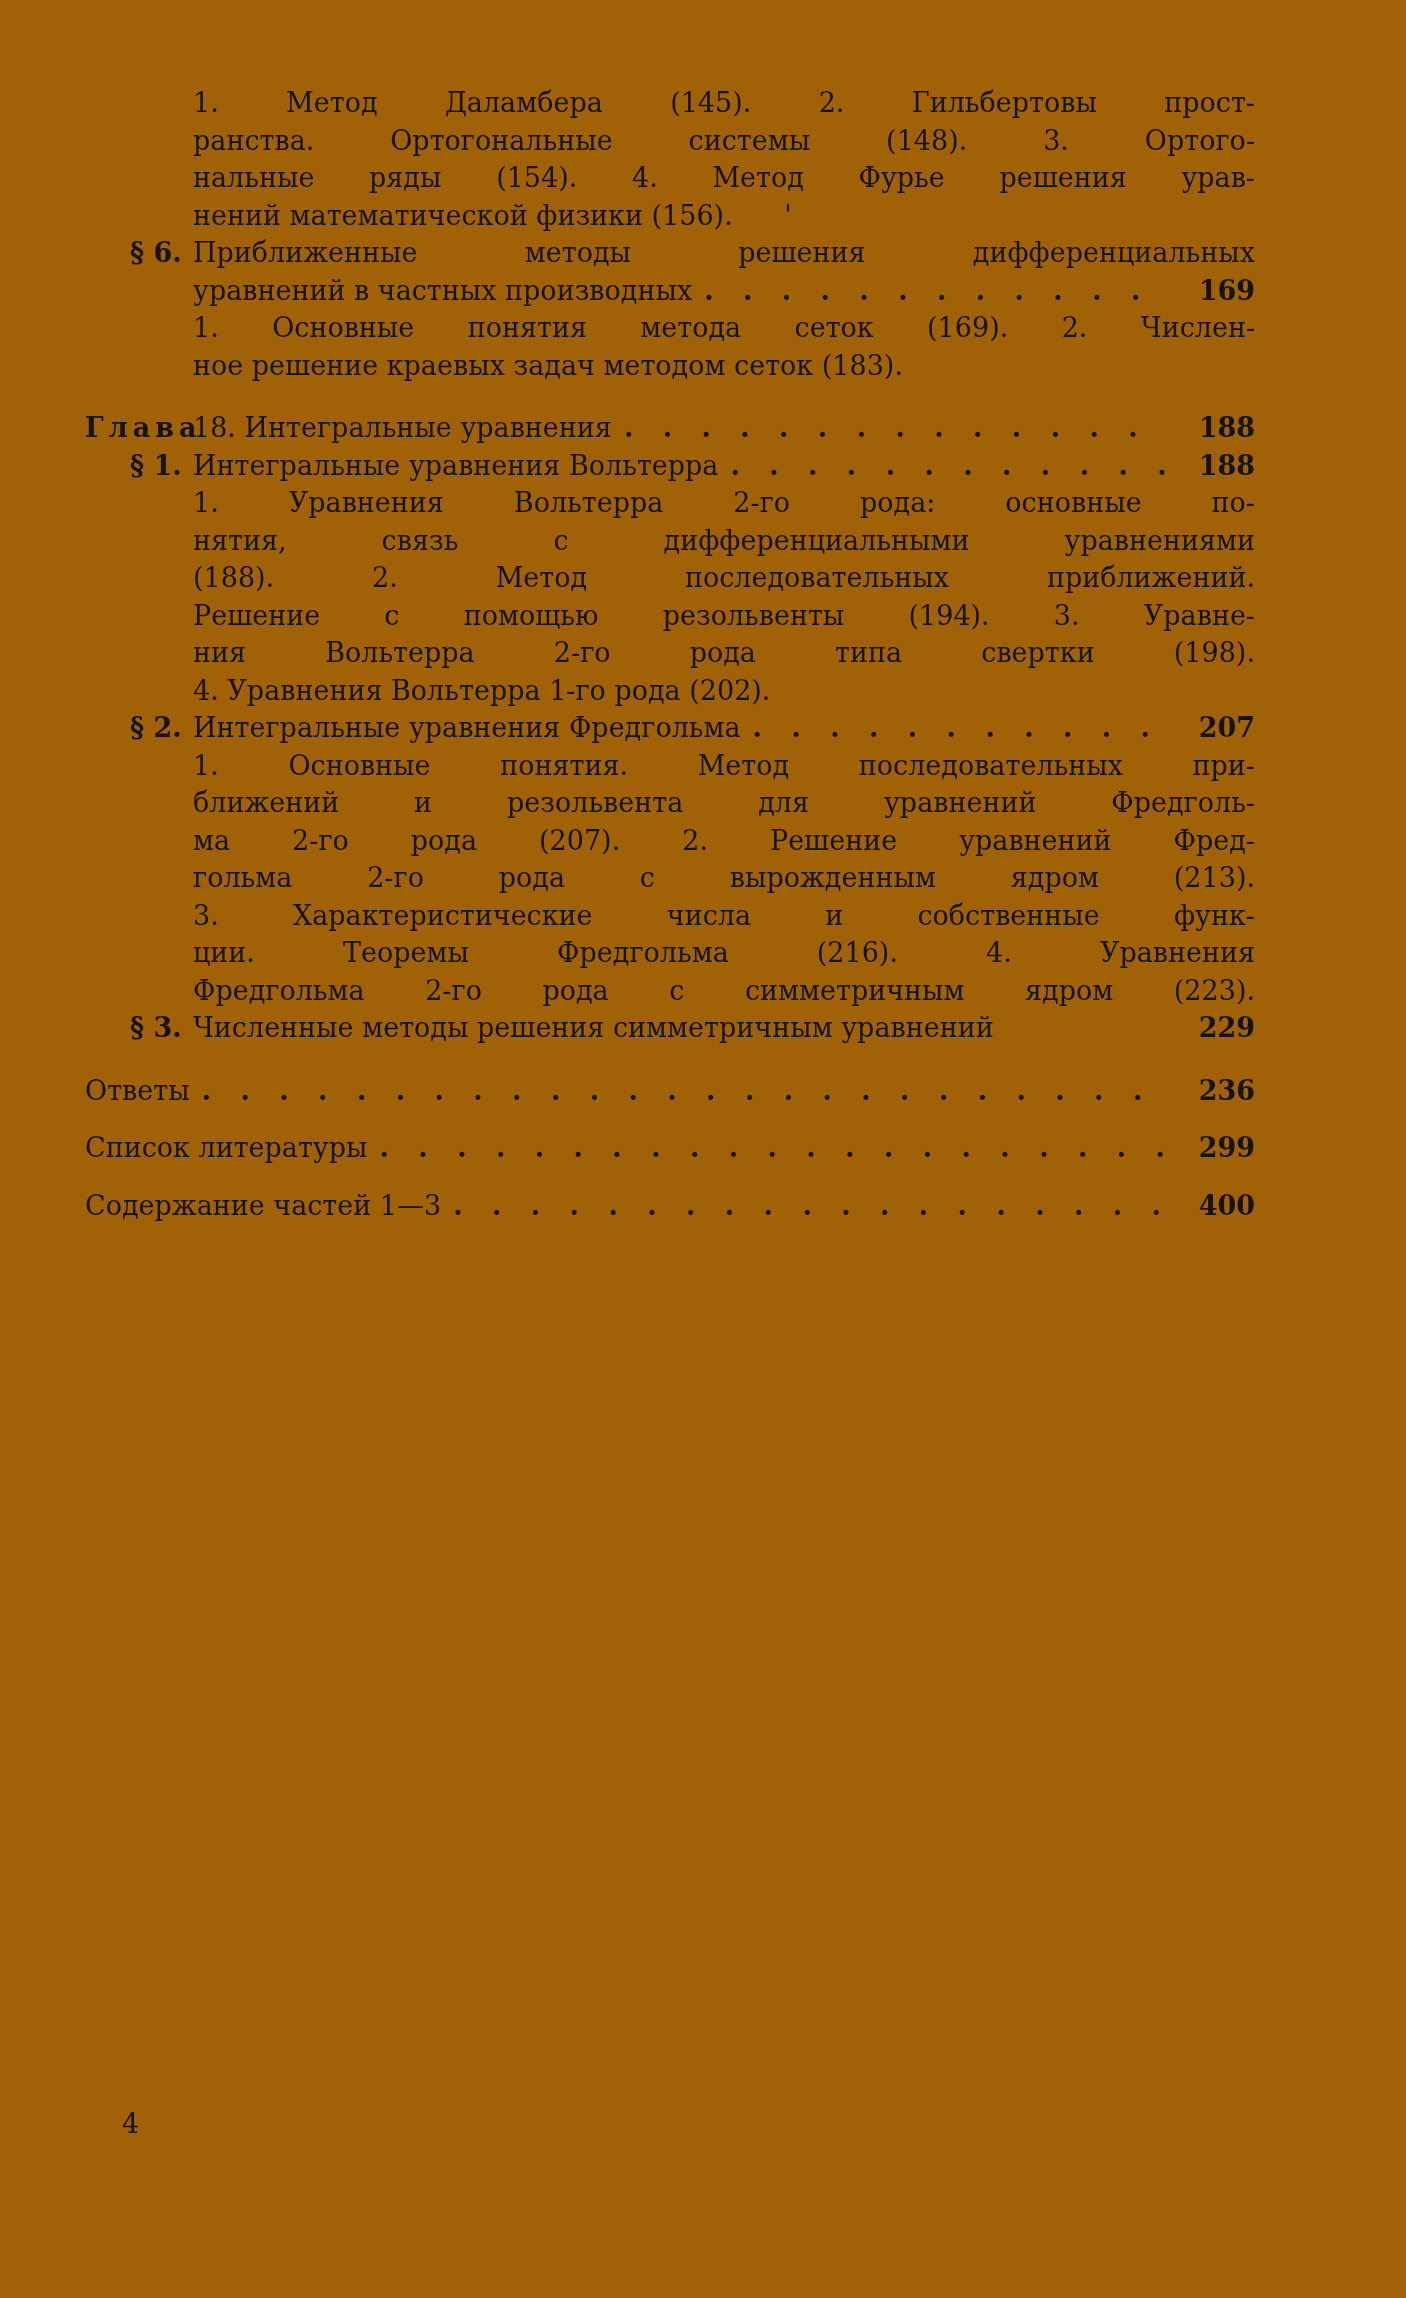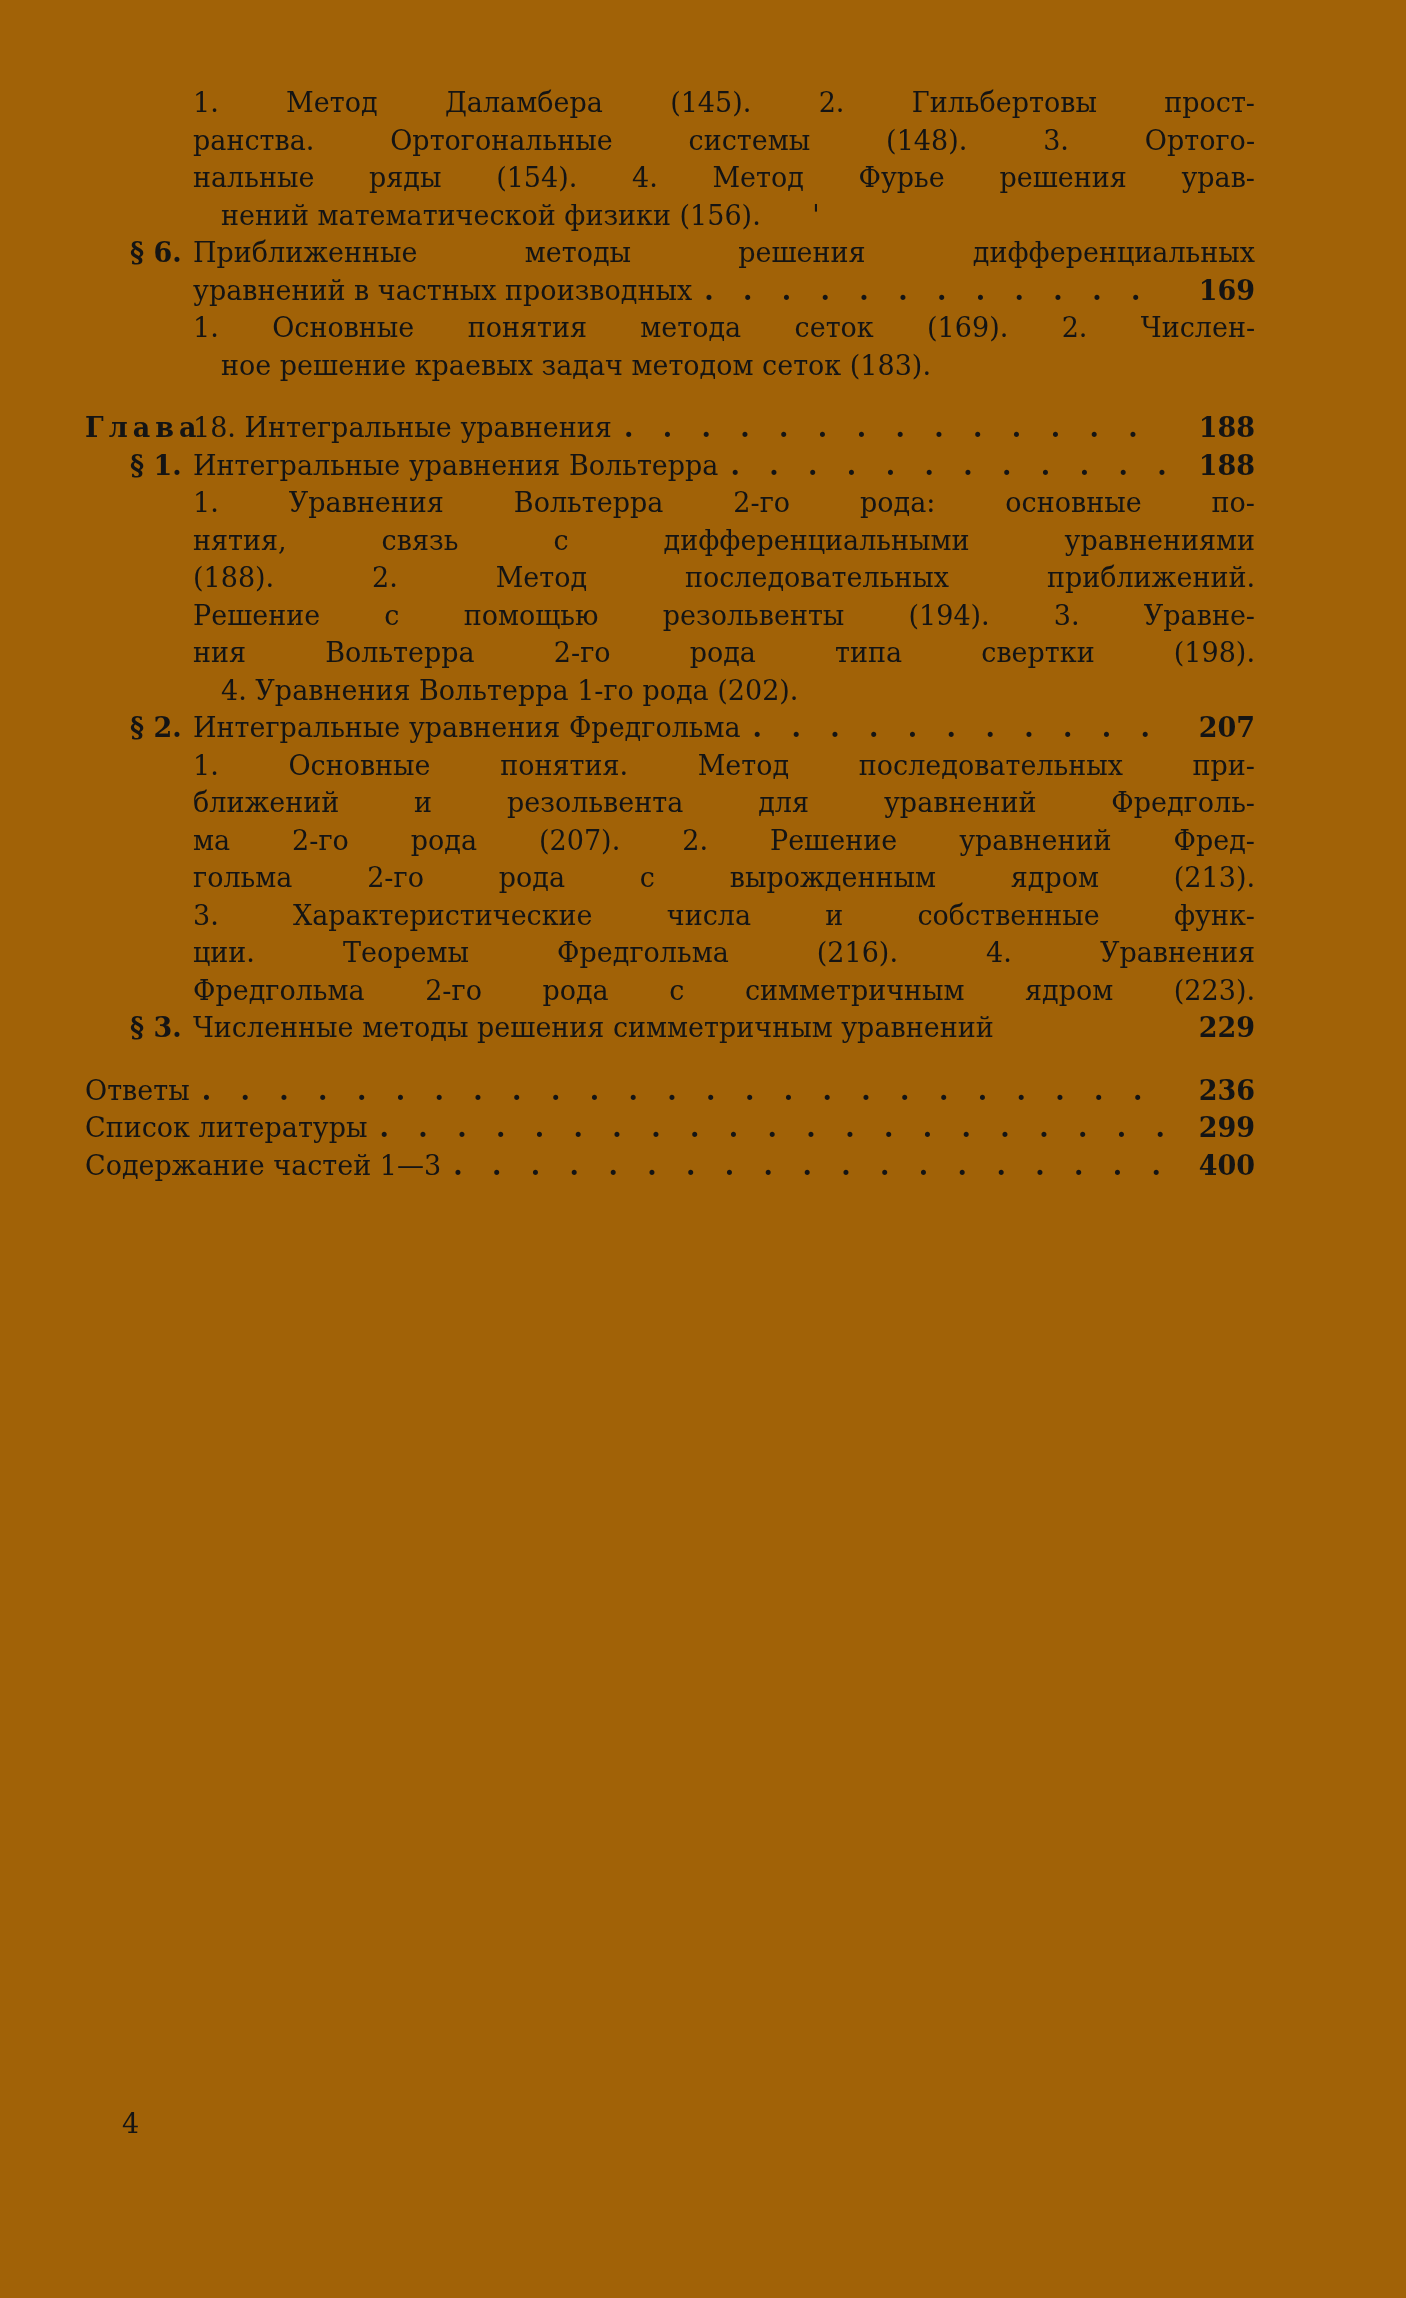--- a/index.html
+++ b/index.html
@@ -11,41 +11,41 @@
     font-family:"DejaVu Serif","Liberation Serif",serif;
     overflow:hidden;
   }
   .toc{
     position:absolute;left:85px;top:84px;width:1170px;
     font-size:27px;line-height:37.5px;
   }
   .entry{position:relative;padding-left:108px;}
   .entry.top{padding-left:0;}
   .entry.gap-lg{margin-top:25px;}
-  .entry.gap-md{}
+  .entry.gap-md{margin-top:20px;}
   .label{
     position:absolute;left:45px;top:0;
     font-weight:bold;white-space:nowrap;
   }
   .label.ch{left:0;letter-spacing:5px;}
   .row{display:flex;align-items:center;}
   .title{font-weight:normal;white-space:nowrap;}
   .leader{
     flex:1 1 auto;min-width:0;
     font-weight:bold;white-space:nowrap;overflow:hidden;
     margin:0 16px 0 12px;
     word-spacing:20px;
   }
   .pagenum{
     font-weight:bold;flex:0 0 auto;
     min-width:72px;text-align:right;
   }
   .line{text-align:justify;}
   .line.j{text-align-last:justify;}
-  .line.last{text-align:right;text-align-last:left;white-space:pre-wrap;margin-left:28px;}
+  .line.last{text-align:right;text-align-last:left;white-space:pre-wrap;}
   .folio{
     position:absolute;left:122px;top:2108px;
     font-size:27px;
   }
 </style>
 </head>
 <body>
 
 <div class="page">
   <div class="toc">

